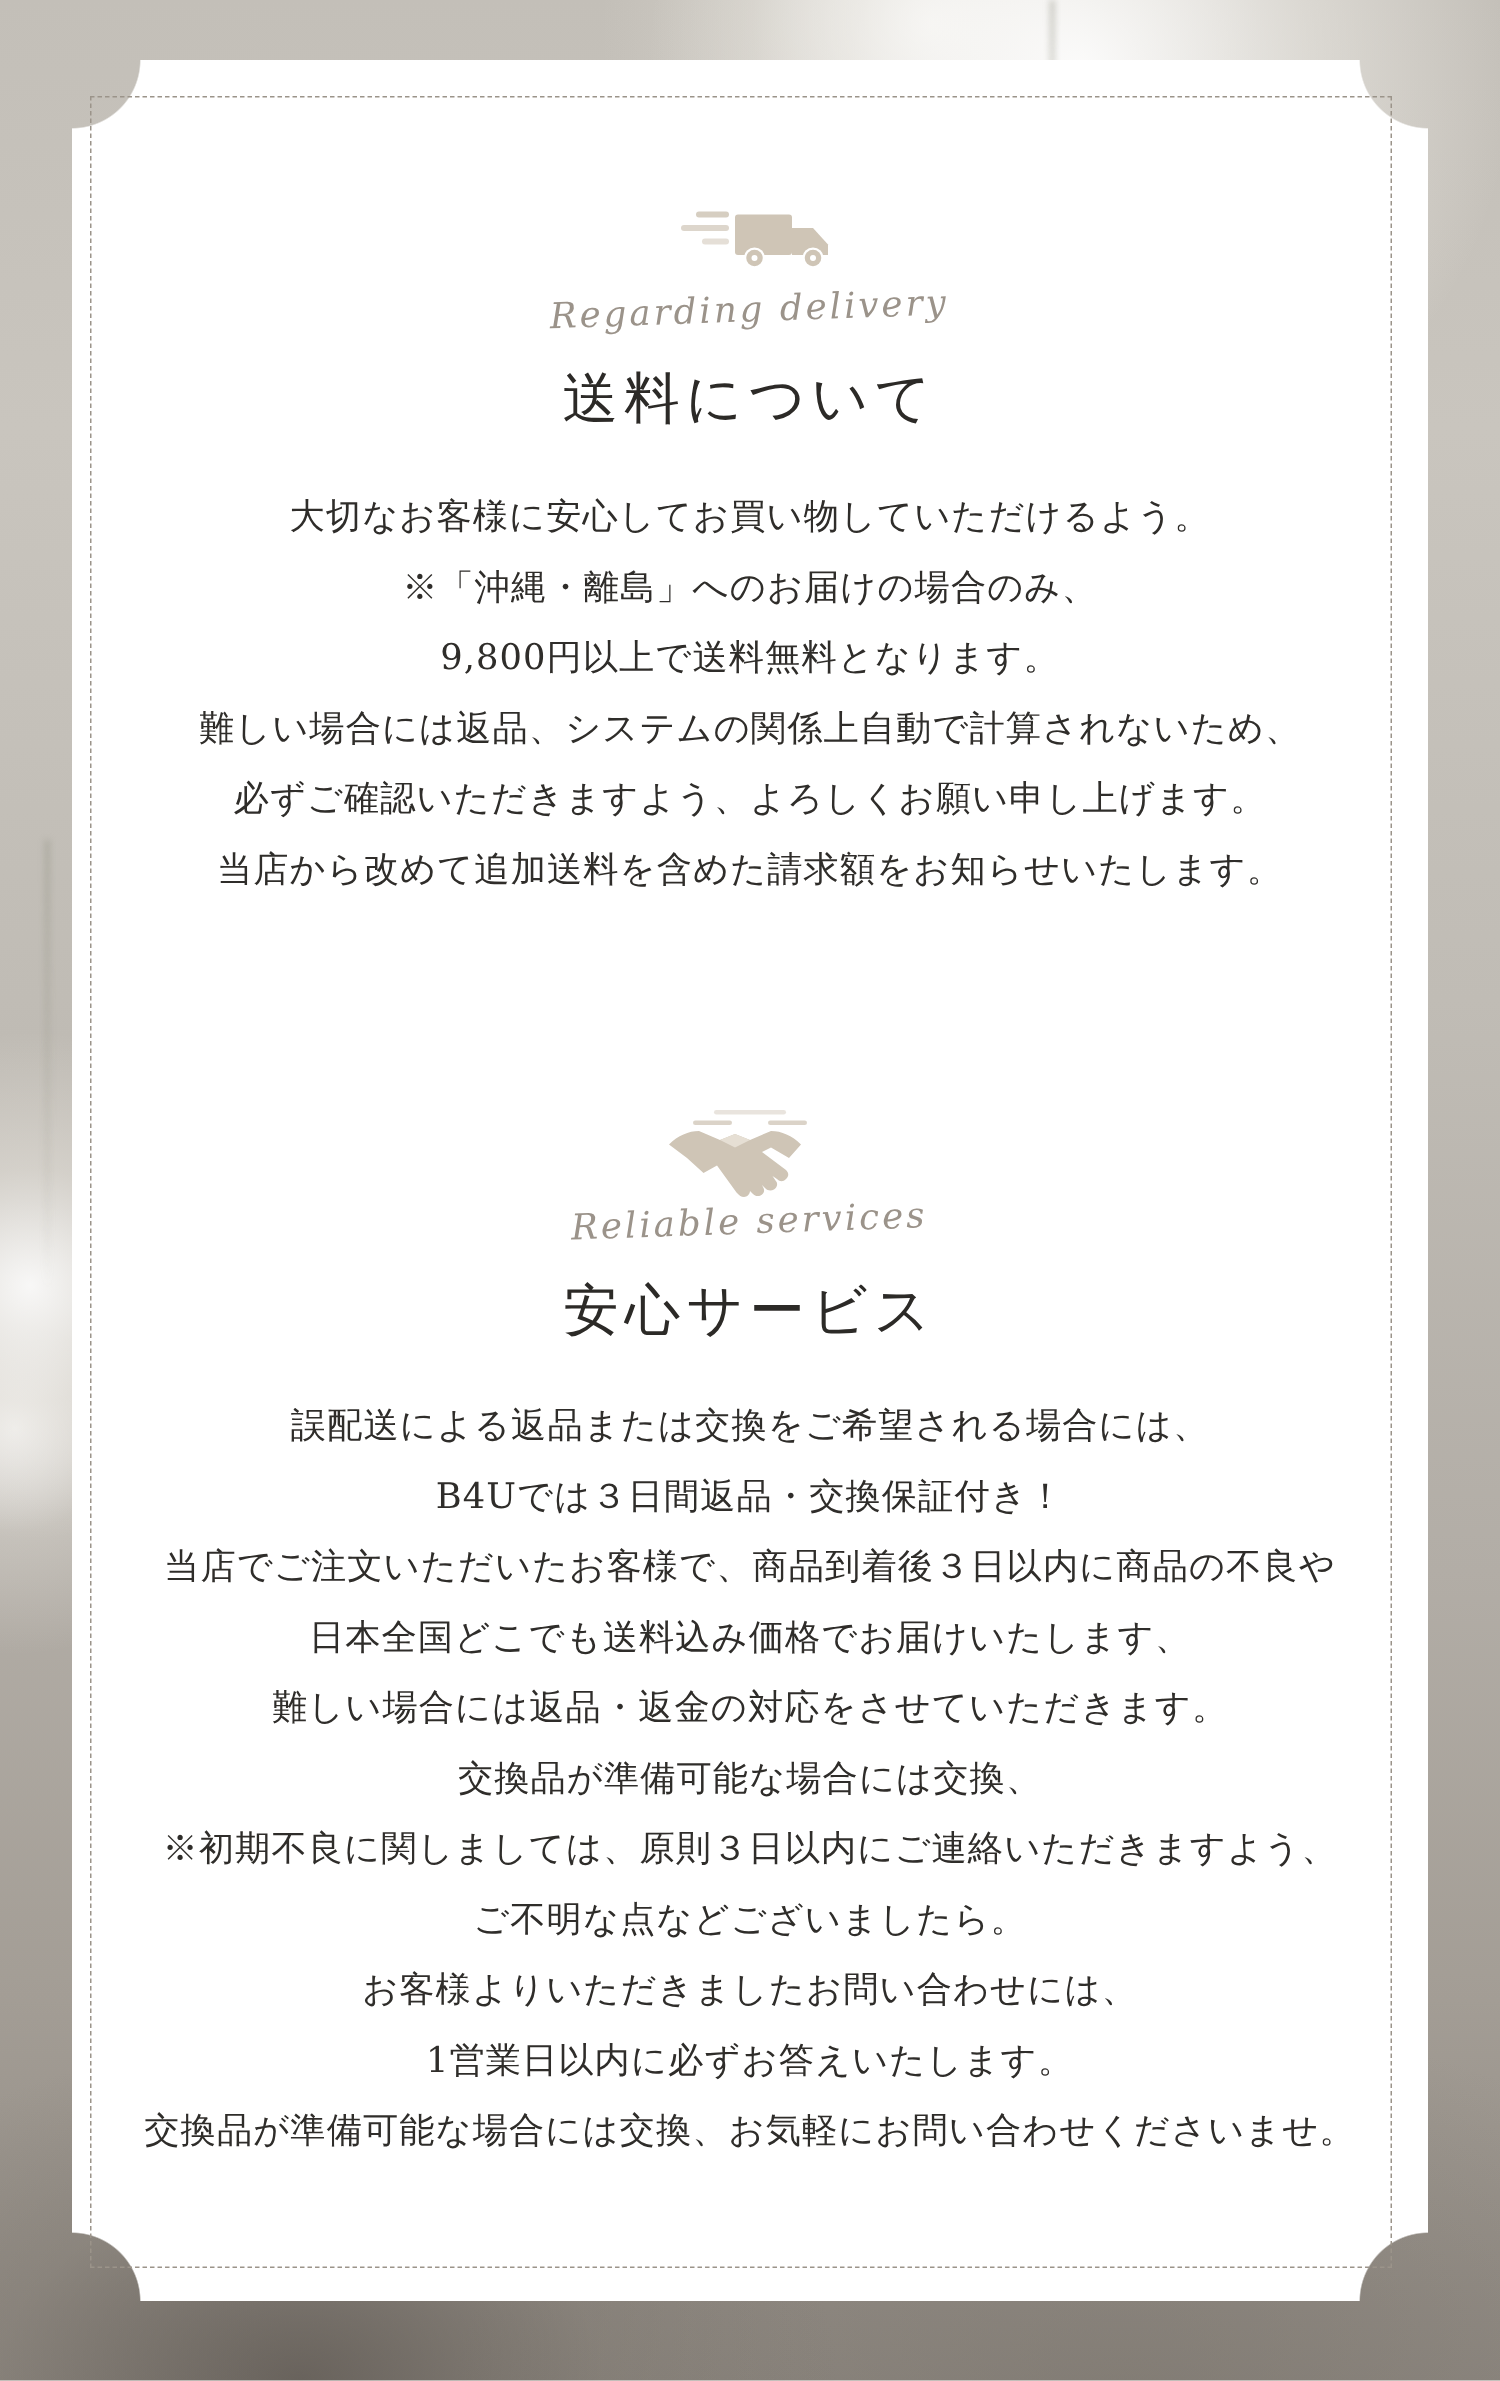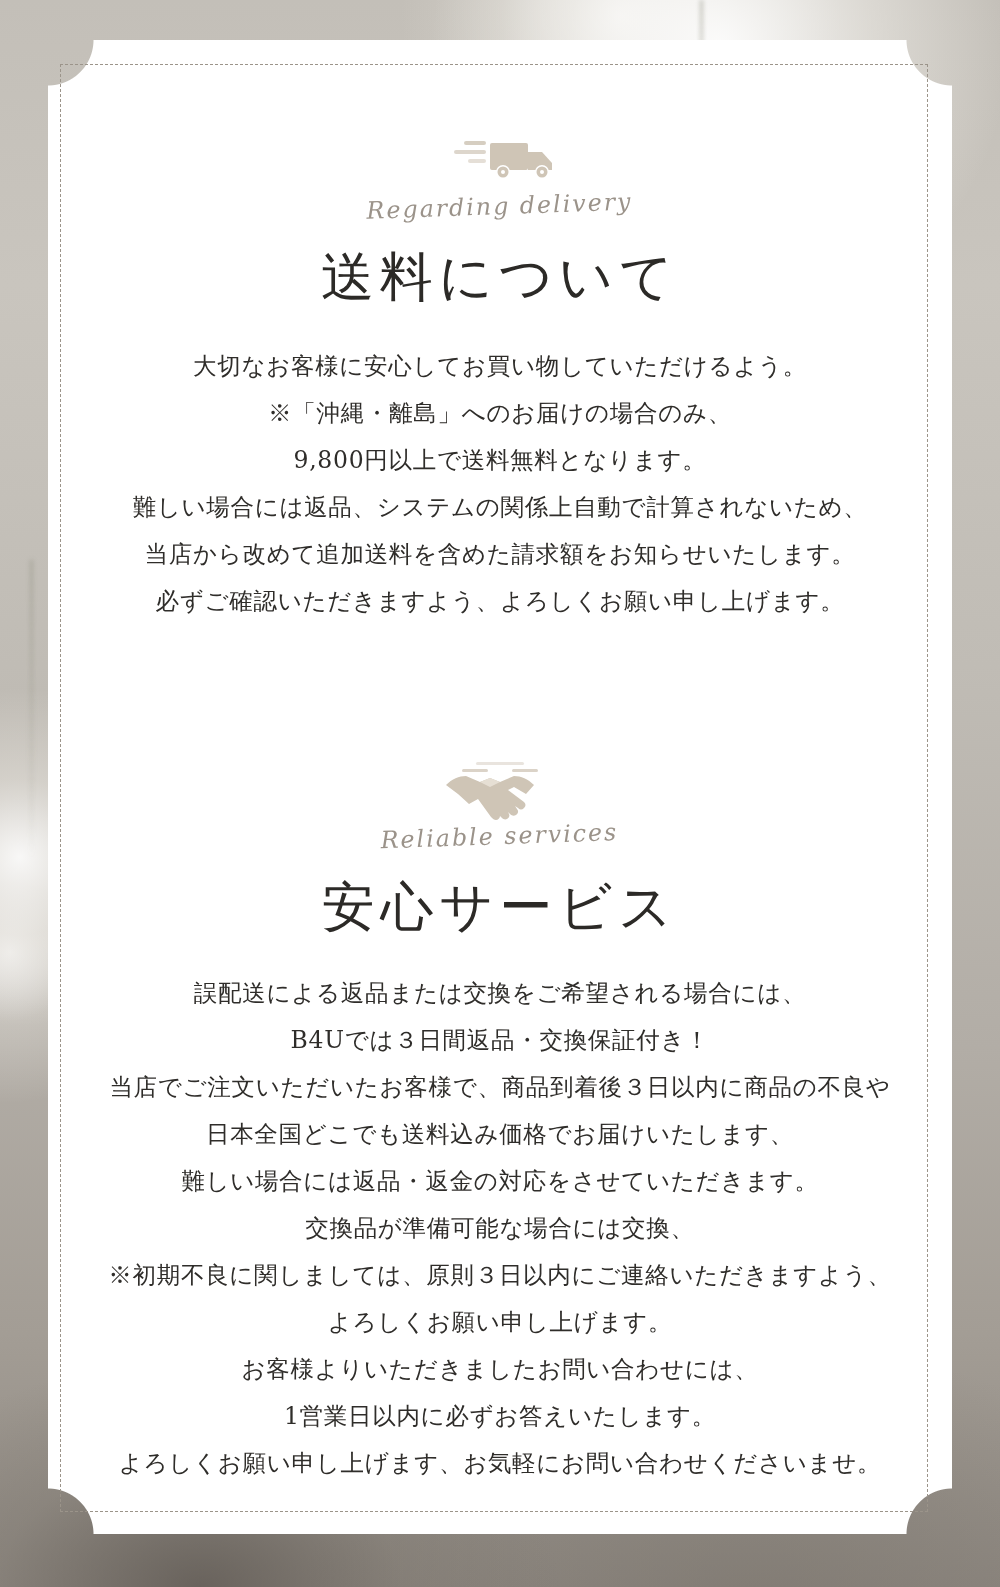--- a/index.html
+++ b/index.html
@@ -95,21 +95,21 @@
   .emblem-hands { width: 132px; height: 66px; }
 
   .script {
     display: block;
     margin: -6px auto 0;
     height: 42px;
   }
 
   .jp-heading {
     font-family: "DejaVu Serif", "Liberation Serif", serif;
-    font-size: 53px;
+    font-size: 37px;
     letter-spacing: 0.11em;
     color: #2c2a27;
     font-weight: 400;
     margin-top: 14px;
     line-height: 1.35;
   }
 
   .body-text {
     margin-top: 30px;
     font-family: "DejaVu Serif", "Liberation Serif", serif;
@@ -162,22 +162,22 @@
       <text x="235" y="32" text-anchor="middle" font-family="DejaVu Serif, serif" font-size="26" font-style="italic" fill="#9b938a" letter-spacing="2.2" transform="rotate(-2 235 26)">Regarding delivery</text>
     </svg>
 
     <h2 class="jp-heading">送料について</h2>
 
     <div class="body-text">
       <p>大切なお客様に安心してお買い物していただけるよう。</p>
       <p>※「沖縄・離島」へのお届けの場合のみ、</p>
       <p>9,800円以上で送料無料となります。</p>
       <p>難しい場合には返品、システムの関係上自動で計算されないため、</p>
+      <p>必ずご確認いただきますよう、よろしくお願い申し上げます。</p>
       <p>当店から改めて追加送料を含めた請求額をお知らせいたします。</p>
-      <p>必ずご確認いただきますよう、よろしくお願い申し上げます。</p>
     </div>
   </section>
 
   <section class="section sec-service">
 
     <svg class="emblem emblem-hands" viewBox="0 0 132 66" aria-hidden="true">
       <g fill="#cfc5b6">
         <path d="M12 30c6-6 13-9 20-9l14 6 10-4 10 4 14-6c7 0 14 3 20 9l-8 9-12-7-6 3 16 12c2 2 2 4 0 6-2 2-4 2-6 0l-3-2 2 3c2 2 1 5-1 6-2 1-4 1-6-1l-2-2 1 2c1 2 0 4-2 5-2 1-4 0-5-1l-2-2c0 2-2 4-4 4-2 0-3-1-5-3L44 44l-9 5-11-10z"></path>
       </g>
       <g fill="#e6dfd4">
@@ -197,20 +197,20 @@
     <h2 class="jp-heading">安心サービス</h2>
 
     <div class="body-text">
       <p>誤配送による返品または交換をご希望される場合には、</p>
       <p>B4Uでは３日間返品・交換保証付き！</p>
       <p>当店でご注文いただいたお客様で、商品到着後３日以内に商品の不良や</p>
       <p>日本全国どこでも送料込み価格でお届けいたします、</p>
       <p>難しい場合には返品・返金の対応をさせていただきます。</p>
       <p>交換品が準備可能な場合には交換、</p>
       <p>※初期不良に関しましては、原則３日以内にご連絡いただきますよう、</p>
-      <p>よろしくお願い申し上げます。</p>
+      <p>ご不明な点などございましたら。</p>
       <p>お客様よりいただきましたお問い合わせには、</p>
       <p>1営業日以内に必ずお答えいたします。</p>
-      <p>よろしくお願い申し上げます、お気軽にお問い合わせくださいませ。</p>
+      <p>交換品が準備可能な場合には交換、お気軽にお問い合わせくださいませ。</p>
     </div>
   </section>
 
 </div>
 
 </body></html>

